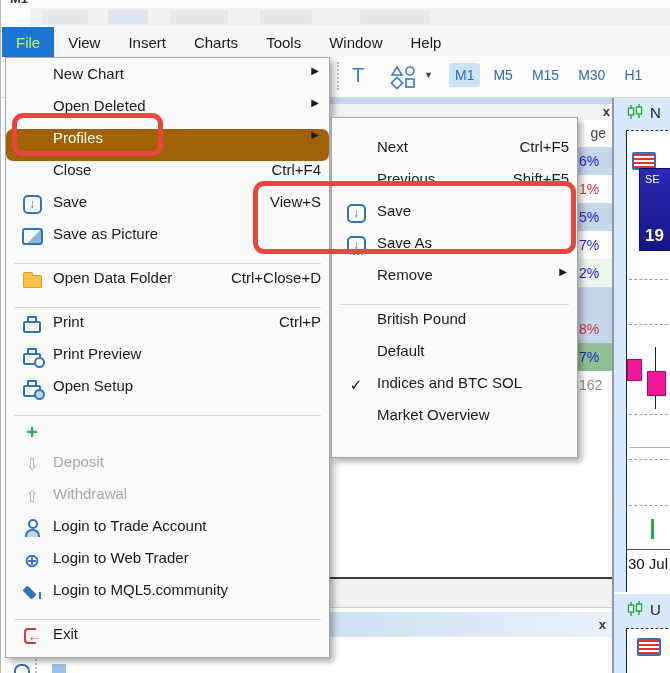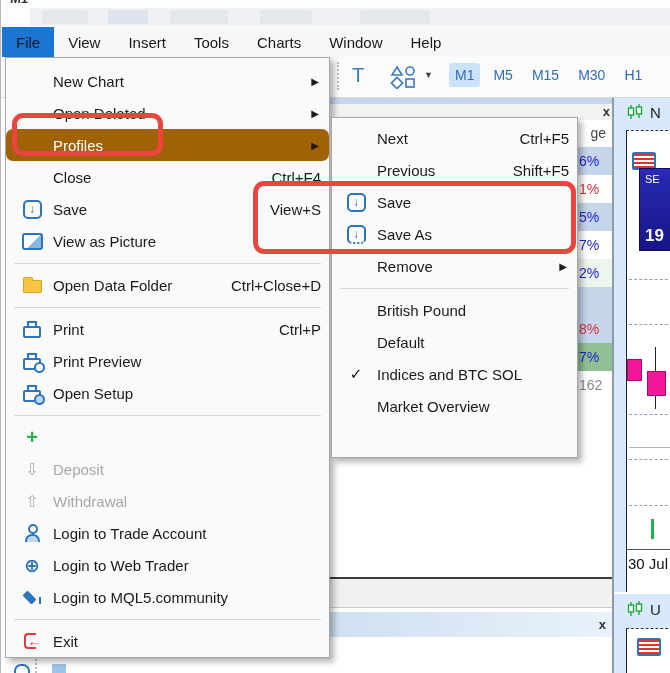--- a/index.html
+++ b/index.html
@@ -11,21 +11,21 @@
   .titlebar{left:0;top:0;width:670px;height:27px;background:#fdfdfd;z-index:2;}
   .title-frag{position:absolute;left:10px;top:0;height:8px;overflow:hidden;}
   .title-frag span{display:block;margin-top:-9px;font-size:13px;font-weight:bold;color:#333;}
   .qband{position:absolute;left:30px;top:8px;width:640px;height:18px;background:#f0f1f4;}
   .qblock{position:absolute;top:2px;height:14px;background:#e4e7ec;border-radius:2px;}
 
   
   .menubar{left:0;top:27px;width:670px;height:30px;background:#f7f7f8;border-bottom:1px solid #dcdcdc;
            display:flex;align-items:stretch;padding-left:2px;z-index:2;}
   .mb-item{display:flex;align-items:center;padding:0 14px;font-size:15px;cursor:default;}
-  .mb-item.active{background:#1a76d2;color:#0f172a;}
+  .mb-item.active{background:#1a76d2;color:#bef264;}
 
   
   .toolbar{left:0;top:57px;width:670px;height:40px;background:#fbfbfb;border-bottom:1px solid #dadada;z-index:2;}
   .tool-t{position:absolute;left:352px;top:7px;font-size:20px;color:#3a7abf;}
   .tool-shapes{position:absolute;left:390px;top:8px;}
   .tool-caret{position:absolute;left:424px;top:13px;font-size:9px;color:#444;}
   .vdots{width:0;height:28px;border-left:2px dotted #b9bec4;}
   .tf-row{position:absolute;left:449px;top:6px;display:flex;gap:7px;}
   .tf{font-size:14px;color:#2e6db4;padding:4px 6px;border-radius:3px;}
   .tf.active{background:#cbe3f8;}
@@ -75,22 +75,22 @@
   .grayline{position:absolute;left:2px;right:0;height:0;border-top:1px solid #b3b3b3;}
   .candle{position:absolute;background:#f2169a;border:1px solid #a50b69;}
   .wick{position:absolute;width:1px;background:#222;}
   .gtick{position:absolute;width:3px;background:#22b14c;}
   .xaxis{position:absolute;left:0;right:0;height:0;border-top:1px solid #555;}
   .xlabel{position:absolute;font-size:15px;color:#111;}
 
   
   .popup{background:#fafafa;border:1px solid #a6a6a6;box-shadow:4px 4px 6px rgba(0,0,0,.30);}
   .file-menu{left:5px;top:57px;width:325px;height:601px;z-index:10;padding-top:7px;box-sizing:border-box;}
-  .submenu{left:331px;top:117px;width:247px;height:341px;z-index:20;padding-top:4px;box-sizing:border-box;}
-  .mi{height:32px;display:flex;align-items:center;padding:0 8px 0 12px;font-size:15px;position:relative;}
+  .submenu{left:331px;top:117px;width:247px;height:341px;z-index:20;padding-top:20px;box-sizing:border-box;}
+  .mi{height:32px;display:flex;padding:0 8px 0 12px;font-size:15px;position:relative;}
   .submenu .mi{padding-left:10px;}
   .mi.hl{background:#a16207;color:#fff;border-radius:7px;}
   .mi.disabled{color:#a8a8a8;}
   .mi-label{white-space:nowrap;}
   .mi-short{margin-left:auto;white-space:nowrap;}
   .mi-arrow{margin-left:auto;font-size:10px;color:#1a1a1a;padding-right:2px;}
   .msep{height:12px;display:flex;align-items:center;padding:0 8px;}
   .msep::before{content:"";flex:1;border-top:1px solid #d9d9d9;}
   .ic{width:28px;height:22px;display:inline-flex;align-items:center;justify-content:center;margin-right:7px;flex:none;}
   .ic-spacer{width:28px;margin-right:7px;flex:none;}
@@ -144,22 +144,22 @@
     <div class="qblock" style="left:140px;width:58px;"></div>
     <div class="qblock" style="left:230px;width:52px;"></div>
     <div class="qblock" style="left:330px;width:70px;"></div>
   </div>
 </div>
 
 <div class="abs menubar">
   <div class="mb-item active">File</div>
   <div class="mb-item">View</div>
   <div class="mb-item">Insert</div>
+  <div class="mb-item">Charts</div>
   <div class="mb-item">Tools</div>
-  <div class="mb-item">Charts</div>
   <div class="mb-item">Window</div>
   <div class="mb-item">Help</div>
 </div>
 
 <div class="abs toolbar">
   <div class="tool-t">T</div>
   <svg class="tool-shapes cicon" width="28" height="24" viewBox="0 0 28 24">
     <polygon points="7,2 12,10 2,10" fill="none" stroke="#3a7abf" stroke-width="1.6"></polygon>
     <circle cx="20" cy="6" r="4" fill="none" stroke="#3a7abf" stroke-width="1.6"></circle>
     <rect x="3" y="14" width="8" height="8" transform="rotate(45 7 18)" fill="none" stroke="#3a7abf" stroke-width="1.6"></rect>
@@ -282,21 +282,21 @@
           <span>↓</span>
         </span>
       </span>
     <span class="mi-label">Save</span>
     <span class="mi-short">View+S</span>
   </div>
   <div class="mi">
     <span class="ic">
         <span class="pic-box"></span>
       </span>
-    <span class="mi-label">View as Picture</span>
+    <span class="mi-label">Save as Picture</span>
   </div>
   <div class="msep"></div>
   <div class="mi">
     <span class="ic">
         <span class="folder"></span>
       </span>
     <span class="mi-label">Open Data Folder</span>
     <span class="mi-short">Ctrl+Close+D</span>
   </div>
   <div class="msep"></div>

